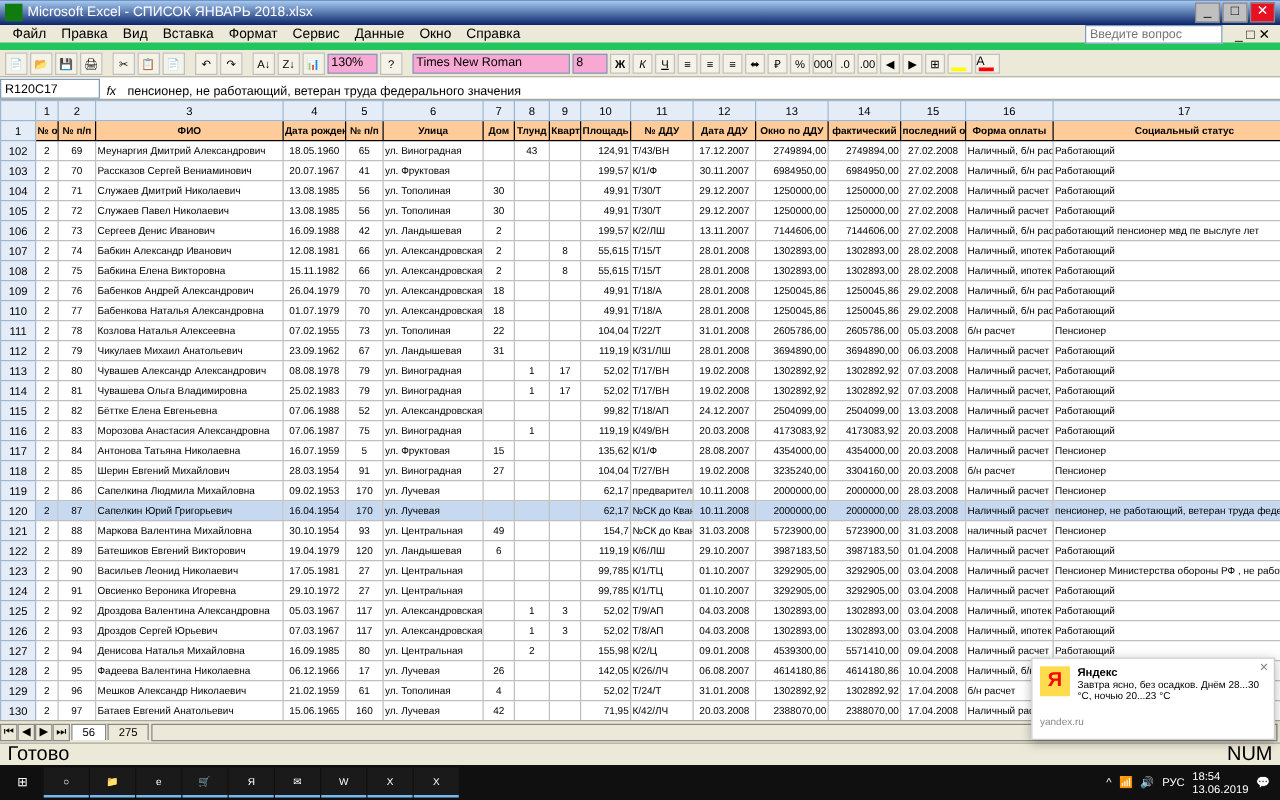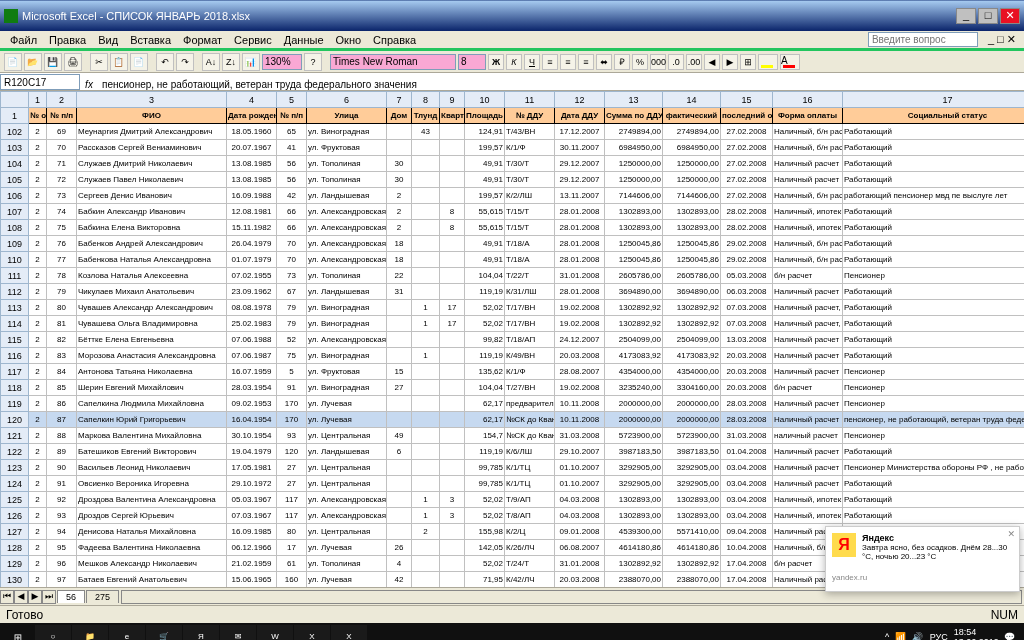--- a/index.html
+++ b/index.html
@@ -1,22 +1,22 @@
 <!DOCTYPE html>
 <html><head>
 <meta charset="utf-8">
 <style>
 *{margin:0;padding:0;box-sizing:border-box;font-family:Tahoma,Arial,sans-serif}
 body{background:#ece9d8;width:1024px;height:640px;overflow:hidden;font-size:10px}
-.titlebar{height:31px;background:linear-gradient(#0a246a,#a6caf0 3%,#0a246a);color:#fff;display:flex;align-items:center;padding:0 4px;font-size:11px}
+.titlebar{height:20px;background:linear-gradient(#0a246a,#a6caf0 3%,#0a246a);color:#fff;display:flex;align-items:center;padding:0 4px;font-size:11px}
 .titlebar .logo{width:14px;height:14px;background:#107c10;margin-right:4px}
 .titlebar .title{flex:1}
 .titlebar .winbtn{width:20px;height:16px;background:#c0c0c0;border:1px solid #888;margin-left:2px;color:#000;text-align:center;line-height:12px;cursor:pointer}
 .titlebar .close{background:#e81123;color:#fff}
-.menubar{height:20px;background:#ece9d8;display:flex;align-items:center;padding:0 4px;font-size:11px;border-bottom:3px solid #22c55e}
+.menubar{height:20px;background:#ece9d8;display:flex;align-items:center;padding:0 4px;font-size:11px;border-bottom:6px solid #22c55e}
 .menubar span{padding:0 6px;cursor:pointer}
 .menubar .question{flex:1;text-align:right}
 .menubar input{width:110px;height:15px;border:1px solid #7f9db9;font-size:10px;padding:0 3px}
 .toolbar{height:22px;background:#ece9d8;display:flex;align-items:center;padding:0 4px;border-bottom:1px solid #aca899;gap:2px}
 .tb{width:18px;height:18px;background:#f5f3e8;border:1px solid #c0c0c0;cursor:pointer;display:flex;align-items:center;justify-content:center;font-size:9px}
 .tb.sep{width:4px;border:none;background:none}
 .zoom,.font{height:16px;border:1px solid #7f9db9;font-size:10px;background:#f9a8d4;padding:0 2px}
 .zoom{width:40px}.font{width:126px}.fsize{width:28px}
 .fmtbtn{width:16px;height:16px;border:1px solid #c0c0c0;background:#f5f3e8;cursor:pointer;font-size:9px;text-align:center;line-height:14px}
 .colorbtn{width:20px;height:16px;border:1px solid #c0c0c0;background:#f5f3e8;position:relative}
@@ -32,21 +32,21 @@
 th.rowh{background:#e4ecf7;width:28px}
 td{border:1px solid #c0c0c0;height:13px;font-size:8px;padding:0 1px;overflow:hidden;white-space:nowrap;text-overflow:clip}
 tr.sel td{background:#c6d9f0}
 td.c{text-align:center}td.r{text-align:right}
 .hdr2 td{background:#ffcc99;border:1px solid #000;text-align:center;font-weight:bold;font-size:8px}
 .sheettabs{height:18px;background:#ece9d8;display:flex;align-items:center;border-top:1px solid #aca899;font-size:9px}
 .navbtn{width:14px;height:14px;border:1px solid #888;background:#ece9d8;text-align:center;cursor:pointer}
 .tab{padding:1px 8px;background:#fff;border:1px solid #888;border-bottom:none;margin-left:1px;cursor:pointer}
 .tab.inactive{background:#ece9d8}
 .hscroll{flex:1;height:14px;background:#ece9d8;border:1px solid #888;margin:0 2px}
-.statusbar{height:18px;background:#ece9d8;display:flex;align-items:center;padding:0 6px;font-size:12px;border-top:1px solid #aca899}
+.statusbar{height:18px;background:#ece9d8;display:flex;align-items:center;padding:0 6px;font-size:16px;border-top:1px solid #aca899}
 .statusbar .spacer{flex:1}
 .taskbar{height:28px;background:#101010;display:flex;align-items:center;padding:0 2px;gap:1px}
 .start{width:32px;height:24px;background:#101010;color:#fff;display:flex;align-items:center;justify-content:center;cursor:pointer}
 .tbicon{width:36px;height:24px;background:#1a1a1a;border-bottom:2px solid #76b9ed;cursor:pointer;display:flex;align-items:center;justify-content:center;color:#fff;font-size:8px}
 .tray{margin-left:auto;display:flex;align-items:center;color:#fff;font-size:9px;gap:6px;padding:0 6px}
 .notif{position:absolute;right:4px;bottom:48px;width:195px;height:66px;background:#fff;border:1px solid #ccc;box-shadow:0 2px 8px rgba(0,0,0,.3);padding:6px;font-size:9px}
 .notif .ylogo{width:24px;height:24px;background:#ffdb4d;color:#f00;font-weight:bold;font-size:16px;text-align:center;line-height:24px;float:left;margin-right:6px}
 .notif .close{position:absolute;top:2px;right:4px;cursor:pointer;color:#888}
 .notif .src{color:#888;font-size:8px;margin-top:12px}
 .c1{width:28px}.c2{width:18px}.c3{width:30px}.c4{width:150px}.c5{width:50px}.c6{width:30px}.c7{width:80px}.c8{width:25px}.c9{width:28px}.c10{width:25px}.c11{width:40px}.c12{width:50px}.c13{width:50px}.c14{width:58px}.c15{width:58px}.c16{width:52px}.c17{width:70px}.c18{width:210px}
@@ -176,21 +176,21 @@
           <td>ФИО</td>
           <td>Дата рожден</td>
           <td>№ п/п</td>
           <td>Улица</td>
           <td>Дом</td>
           <td>Тлунд</td>
           <td>Кварт</td>
           <td>Площадь</td>
           <td>№ ДДУ</td>
           <td>Дата ДДУ</td>
-          <td>Сумма по ДДУ</td>
+          <td>Окно по ДДУ</td>
           <td>фактический</td>
           <td>последний оп</td>
           <td>Форма оплаты</td>
           <td style="background:#ffcc99">Социальный статус</td>
         </tr>
         <tr>
           <th class="rowh">102</th>
           <td class="c">2</td>
           <td class="c">69</td>
           <td>Меунаргия Дмитрий Александрович</td>

